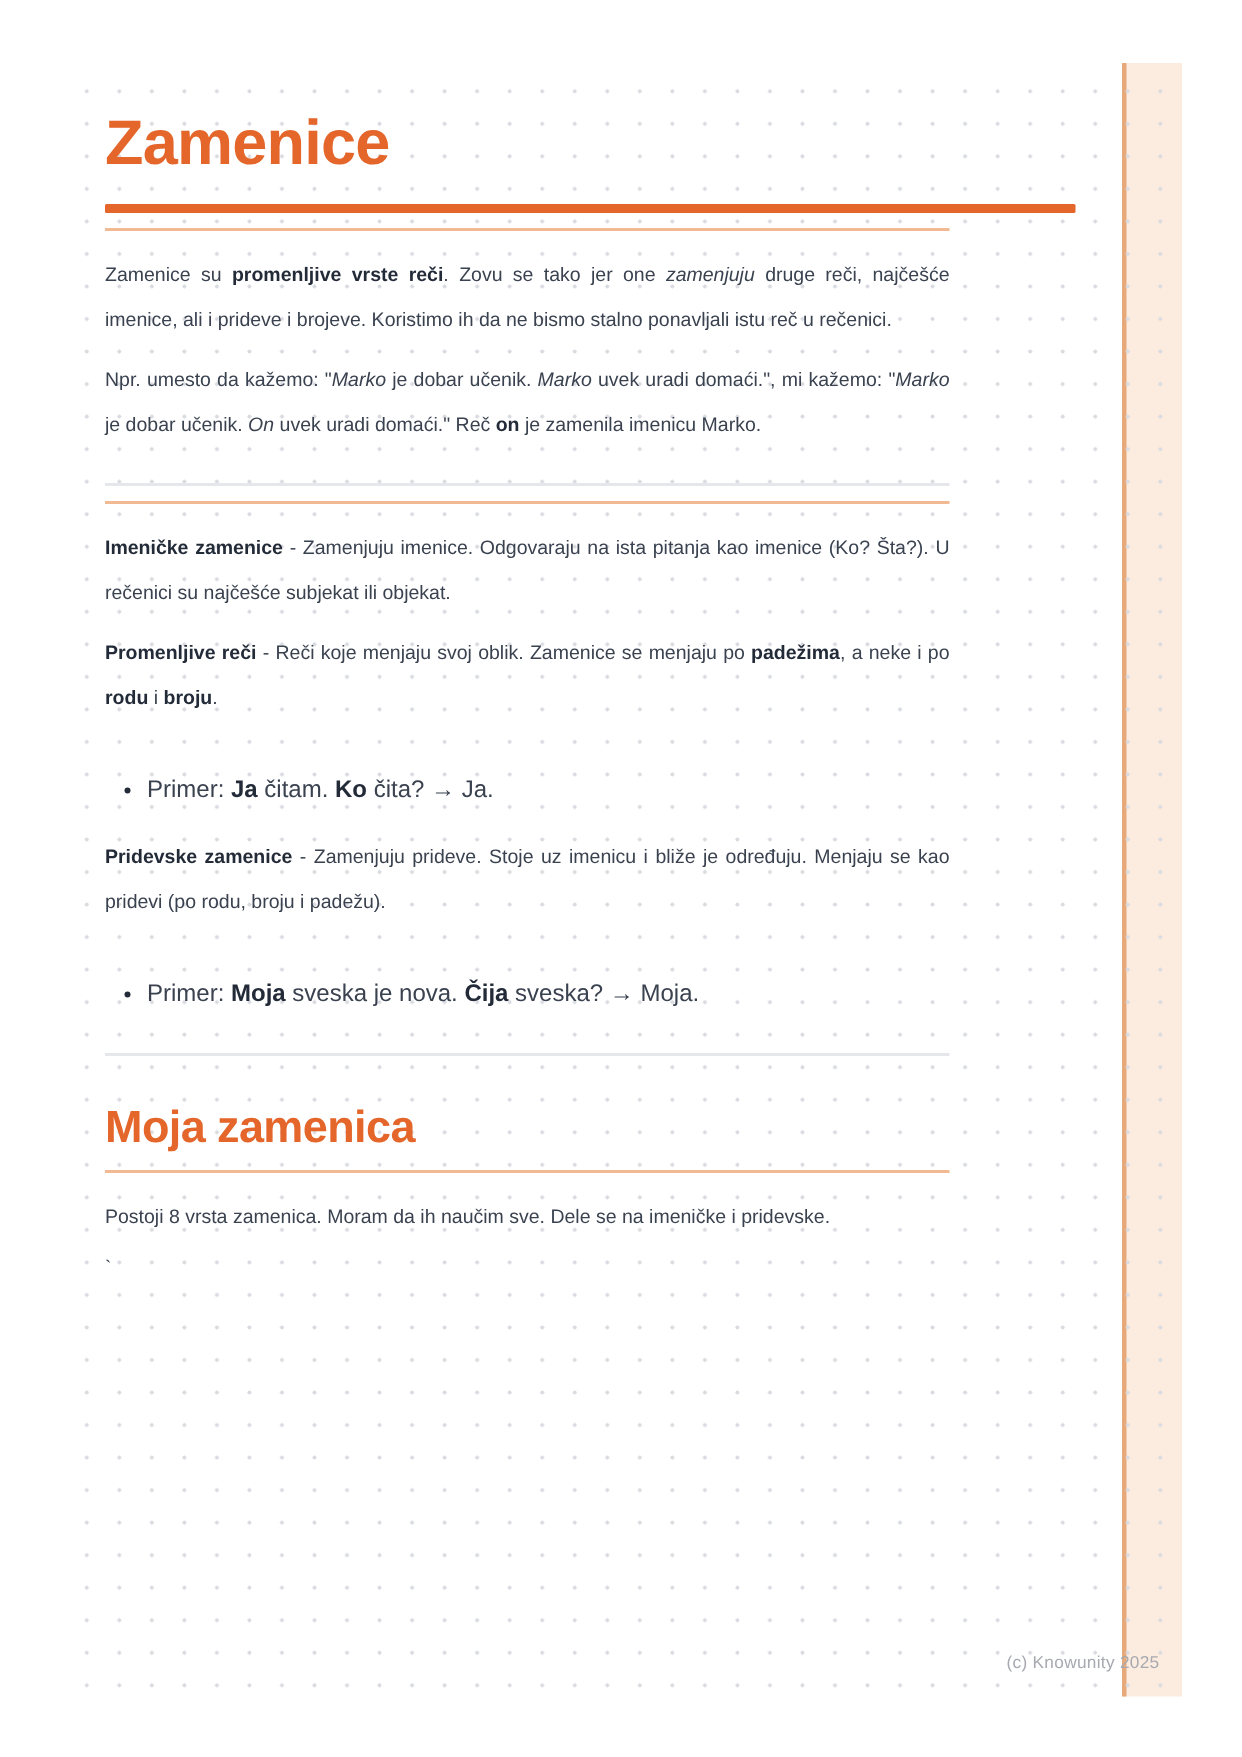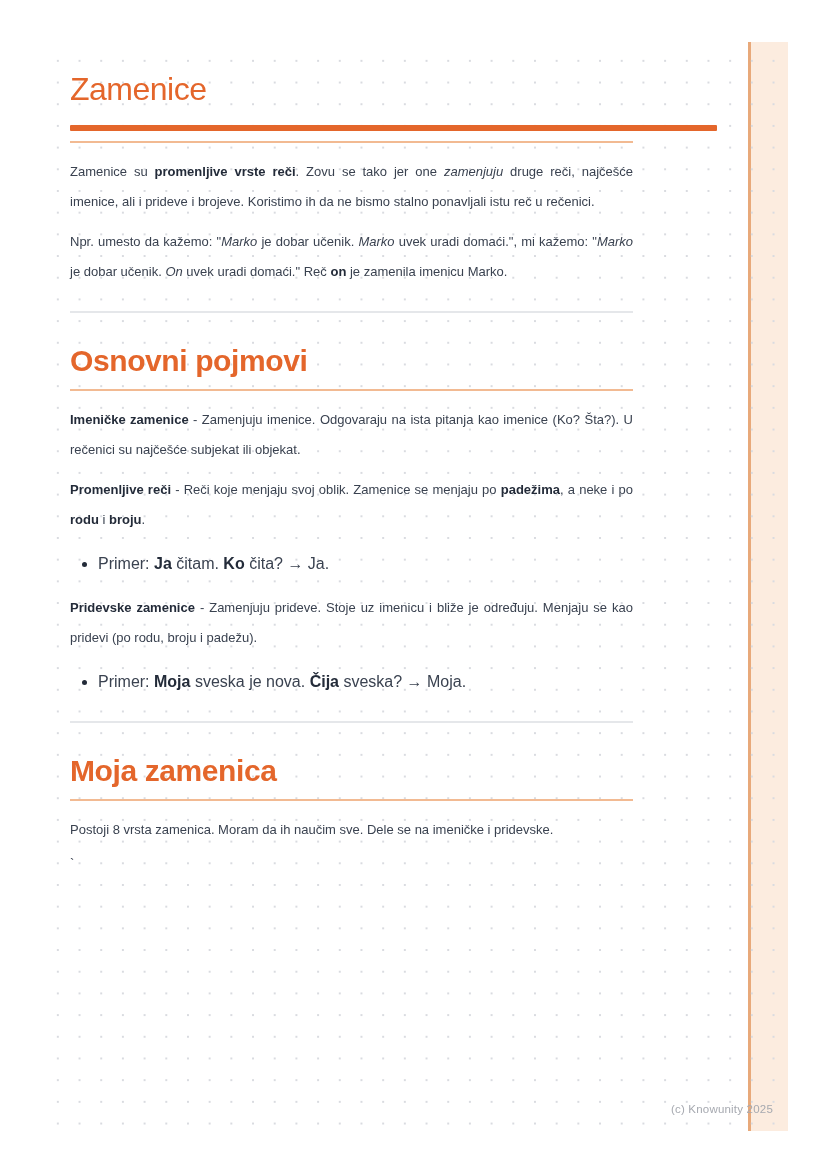--- a/index.html
+++ b/index.html
@@ -33,22 +33,22 @@
     background-image:radial-gradient(circle,var(--dot) 1.2px,transparent 1.5px);
     background-size:21.7px 21.7px;
     background-position:5px 8px;
     pointer-events:none;
   }
   .content{
     position:absolute;left:70px;top:72px;width:563px;
   }
   h1{
     margin:0;
-    font-size:32px;line-height:1.1;
-    font-weight:400;letter-spacing:-0.5px;
+    font-size:42px;line-height:1.1;
+    font-weight:700;letter-spacing:-0.5px;
     color:var(--accent);
   }
   .title-rule{
     width:647px;height:6px;margin-top:18px;
     background:var(--accent);
     border-radius:1px;
   }
   h2{
     margin:30px 0 0;
     font-size:30px;line-height:1.2;
@@ -61,21 +61,21 @@
   }
   p{
     margin:14px 0 0;
     font-size:13px;line-height:30px;
     text-align:justify;
     color:var(--text);
   }
   p + p{margin-top:10px;}
   p.tick{margin-top:4px;text-align:left;}
   ul{
-    margin:14px 0 0;padding-left:28px;
+    margin:32px 0 0;padding-left:28px;
     list-style:disc;
   }
   li{
     font-size:16px;line-height:30px;
     color:var(--text);
   }
   li::marker{color:var(--text-strong);}
   .rb{font-weight:700;color:var(--text-strong);}
   .ri{font-style:italic;}
   hr.divider{
@@ -104,21 +104,20 @@
 
     <section>
       <div class="h2-line"></div>
       <p><span>Zamenice su </span><span class="rb">promenljive vrste reči</span><span>. Zovu se tako jer one </span><span class="ri">zamenjuju</span><span> druge reči, najčešće imenice, ali i prideve i brojeve. Koristimo ih da ne bismo stalno ponavljali istu reč u rečenici.</span></p>
       <p><span>Npr. umesto da kažemo: "</span><span class="ri">Marko</span><span> je dobar učenik. </span><span class="ri">Marko</span><span> uvek uradi domaći.", mi kažemo: "</span><span class="ri">Marko</span><span> je dobar učenik. </span><span class="ri">On</span><span> uvek uradi domaći." Reč </span><span class="rb">on</span><span> je zamenila imenicu Marko.</span></p>
     </section>
 
     <hr class="divider">
 
     <section>
-      <h2>Osnovni pojmovi</h2>
       <div class="h2-line"></div>
       <p><span class="rb">Imeničke zamenice</span><span> - Zamenjuju imenice. Odgovaraju na ista pitanja kao imenice (Ko? Šta?). U rečenici su najčešće subjekat ili objekat.</span></p>
       <p><span class="rb">Promenljive reči</span><span> - Reči koje menjaju svoj oblik. Zamenice se menjaju po </span><span class="rb">padežima</span><span>, a neke i po </span><span class="rb">rodu</span><span> i </span><span class="rb">broju</span><span>.</span></p>
       <ul>
         <li><span>Primer: </span><span class="rb">Ja</span><span> čitam. </span><span class="rb">Ko</span><span> čita? → Ja.</span></li>
       </ul>
       <p><span class="rb">Pridevske zamenice</span><span> - Zamenjuju prideve. Stoje uz imenicu i bliže je određuju. Menjaju se kao pridevi (po rodu, broju i padežu).</span></p>
       <ul>
         <li><span>Primer: </span><span class="rb">Moja</span><span> sveska je nova. </span><span class="rb">Čija</span><span> sveska? → Moja.</span></li>
       </ul>

